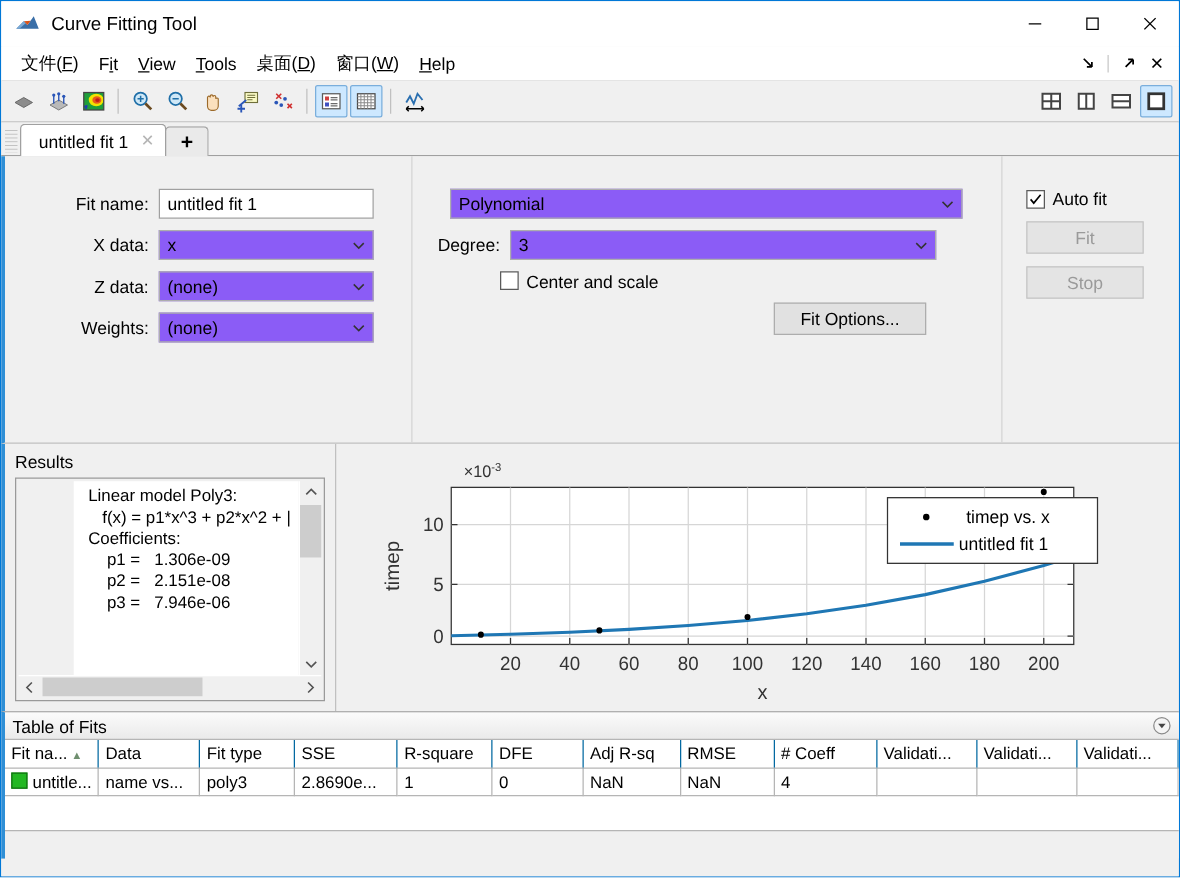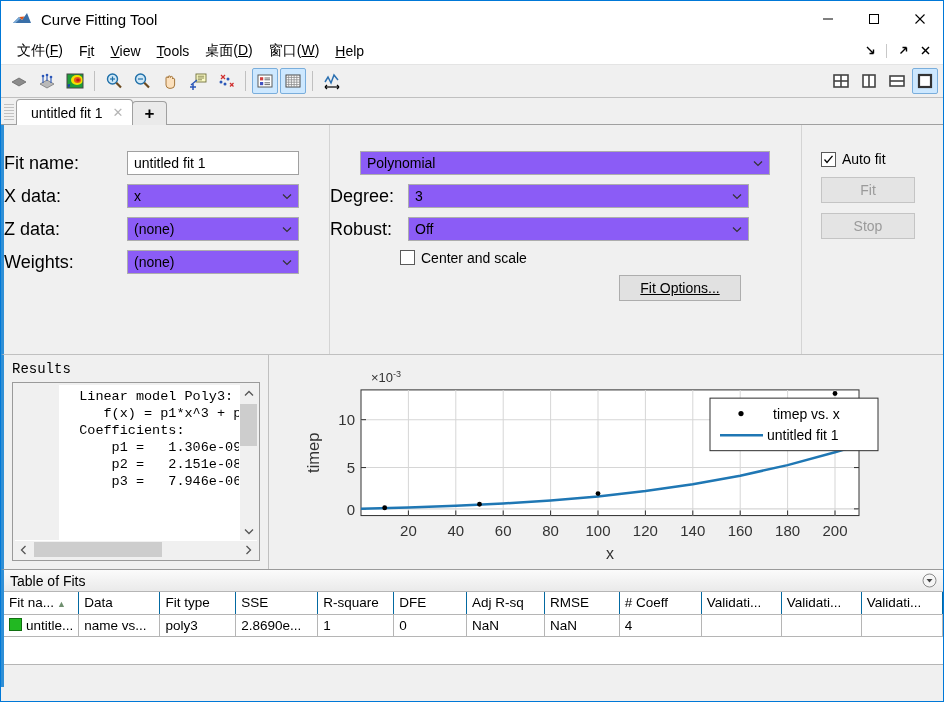--- a/index.html
+++ b/index.html
@@ -170,21 +170,22 @@
     border-left: 3px solid #2f8fd6;
     border-bottom: 1px solid #c0c0c0;
   }
   .col-left  { width: 325px; padding-top: 26px; box-sizing: border-box; }
   .col-mid   { flex: 1 1 auto; padding-top: 26px; box-sizing: border-box;
                border-left: 1px solid #d4d4d4; border-right: 1px solid #d4d4d4; }
   .col-right { width: 141px; padding-top: 26px; box-sizing: border-box; }
 
   .frow { display: flex; align-items: center; margin-bottom: 9px; }
   .flabel {
-    font-size: 18px;
+    text-align: right;
+    font-size: 14px;
     padding-right: 8px;
     white-space: nowrap;
   }
   .col-left .flabel { width: 115px; }
   .col-mid  .flabel { width: 70px; }
 
   .textbox {
     height: 24px;
     background: #fff;
     border: 1px solid #a0a0a0;
@@ -245,21 +246,20 @@
     border-left: 3px solid #2f8fd6;
     box-sizing: border-box;
   }
   .results-panel {
     width: 265px;
     flex: 0 0 auto;
     padding: 6px 8px 8px 8px;
     box-sizing: border-box;
     display: flex; flex-direction: column;
     border-right: 1px solid #c0c0c0;
-    font-family: Liberation Mono, monospace;
   }
   .panel-title { font-size: 14px; margin-bottom: 5px; }
   .results-box {
     flex: 1 1 auto;
     border: 1px solid #9a9a9a;
     background: #f0f0f0;
     padding: 2px;
     box-sizing: border-box;
     display: flex; flex-direction: column;
     min-height: 0;
@@ -626,37 +626,26 @@
         <div class="flabel">Degree:</div>
         <div class="combo w-sub">
           <span class="cval">3</span>
           <span class="chev">
             <svg width="10" height="7" viewBox="0 0 10 7">
                 <path d="M1 1.5 L5 5.5 L9 1.5" fill="none" stroke="#333" stroke-width="1.2"></path>
               </svg>
           </span>
         </div>
       </div>
-      <div class="frow">
-        <div class="flabel">Robust:</div>
-        <div class="combo w-sub">
-          <span class="cval">Off</span>
-          <span class="chev">
-            <svg width="10" height="7" viewBox="0 0 10 7">
-                <path d="M1 1.5 L5 5.5 L9 1.5" fill="none" stroke="#333" stroke-width="1.2"></path>
-              </svg>
-          </span>
-        </div>
-      </div>
       <div class="checkrow">
         <span class="cbox"></span>
         <span>Center and scale</span>
       </div>
       <div class="fitopts-wrap">
-        <div class="btn" style="width:122px;text-decoration:underline;">Fit Options...</div>
+        <div class="btn" style="width:122px;">Fit Options...</div>
       </div>
     </div>
 
     <div class="col-right">
       <div class="autofit-row">
         <span class="cbox">
           <svg width="11" height="11" viewBox="0 0 11 11">
               <path d="M1.5 5.5 L4 8.5 L9.5 1.8" fill="none" stroke="#000" stroke-width="1.3"></path>
             </svg>
         </span>

